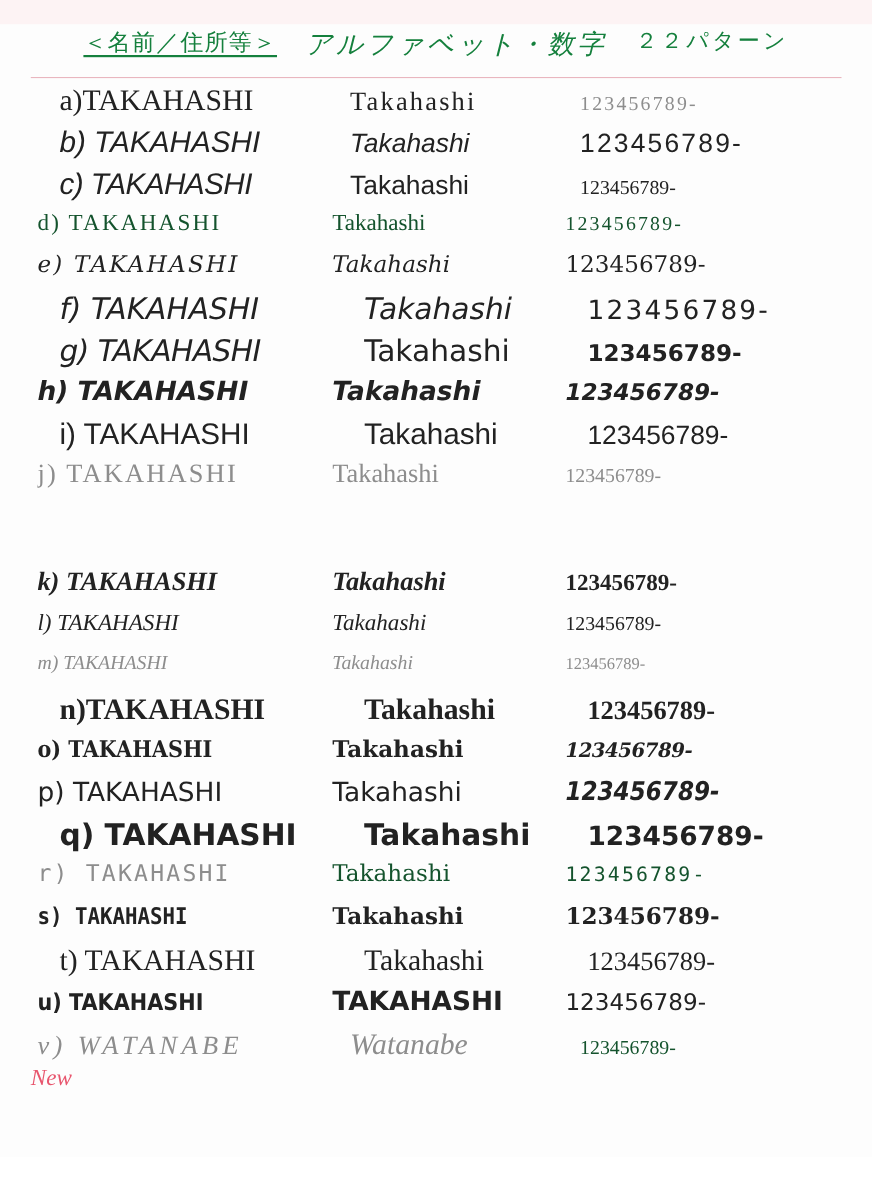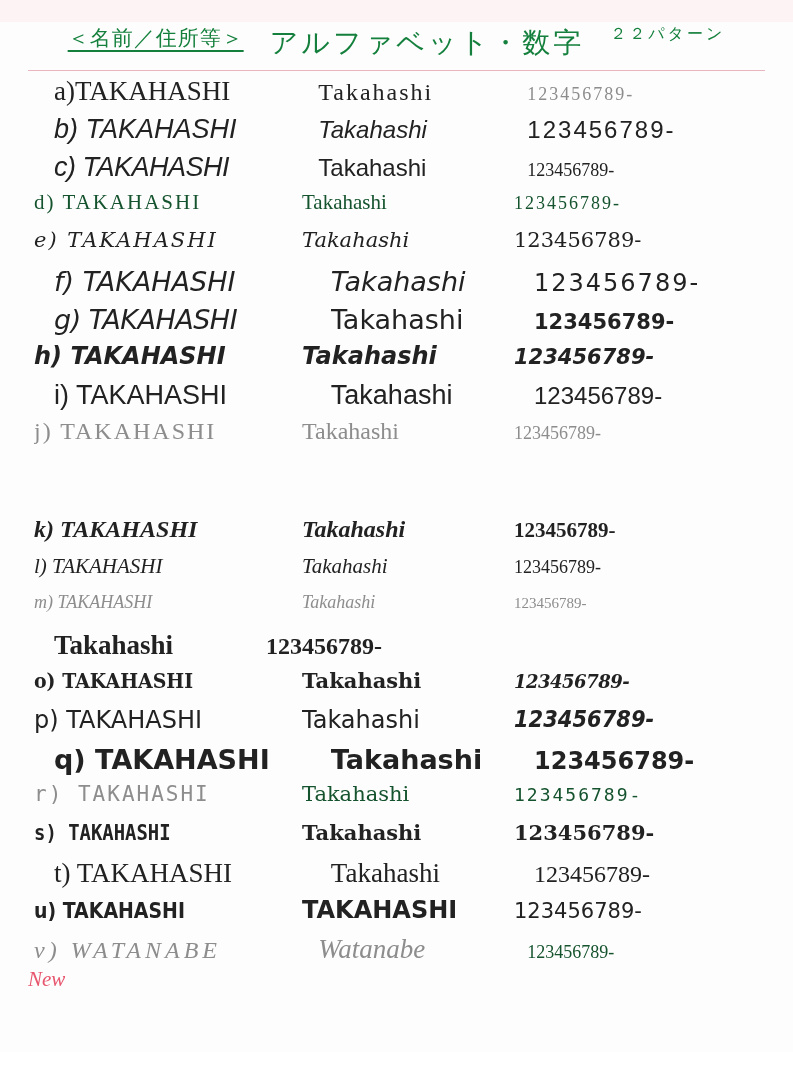--- a/index.html
+++ b/index.html
@@ -46,25 +46,26 @@
     font-size: 21px;
     letter-spacing: 1px;
     white-space: nowrap;
   }
   .header-title {
     text-decoration: underline;
     text-underline-offset: 5px;
     font-size: 21px;
   }
   .header-sub {
-    font-size: 28px;
+    font-size: 24px;
     letter-spacing: 3px;
+    font-style: italic;
   }
   .header-count {
-    font-size: 16px;
+    font-size: 20px;
     letter-spacing: 3px;
   }
   .rule {
     position: absolute;
     left: 28px;
     width: 737px;
     height: 1px;
     background: #e9b6bf;
   }
   .rule.top { top: 70px; }
@@ -233,20 +234,21 @@
       <div class="col-c serif md dark">123456789-</div>
     </div>
 
     <div class="row">
       <div class="col-a serif ital md mid"><span>m)</span> <span>TAKAHASHI</span></div>
       <div class="col-b serif ital md mid">Takahashi</div>
       <div class="col-c serif sm mid">123456789-</div>
     </div>
 
     <div class="row">
+      <div class="col-a serif bold xxl dark"><span>n)</span><span>TAKAHASHI</span></div>
       <div class="col-b serif bold xxl dark">Takahashi</div>
       <div class="col-c serif bold xl dark">123456789-</div>
     </div>
 
     <div class="row">
       <div class="col-a dvserif bold lg dark cond"><span>o)</span> <span>TAKAHASHI</span></div>
       <div class="col-b dvserif bold lg dark">Takahashi</div>
       <div class="col-c dvserif bold md dark tight">123456789-</div>
     </div>
 

